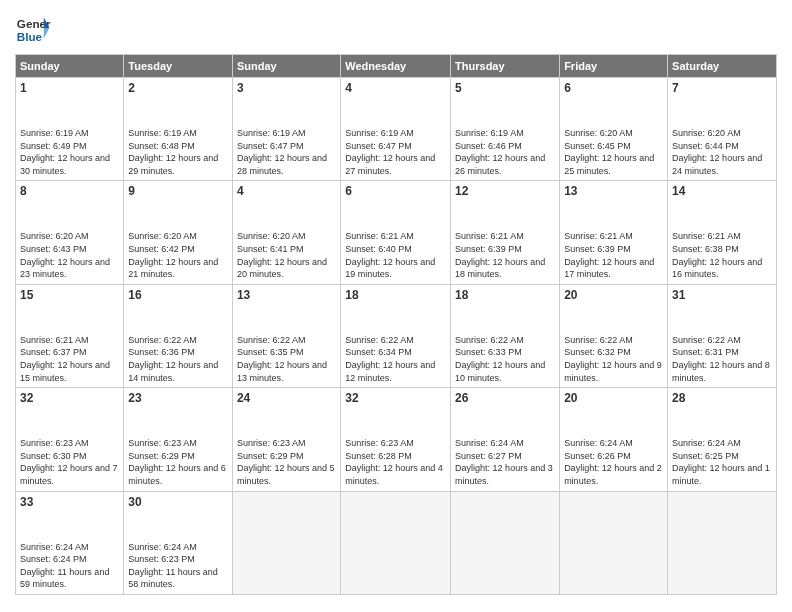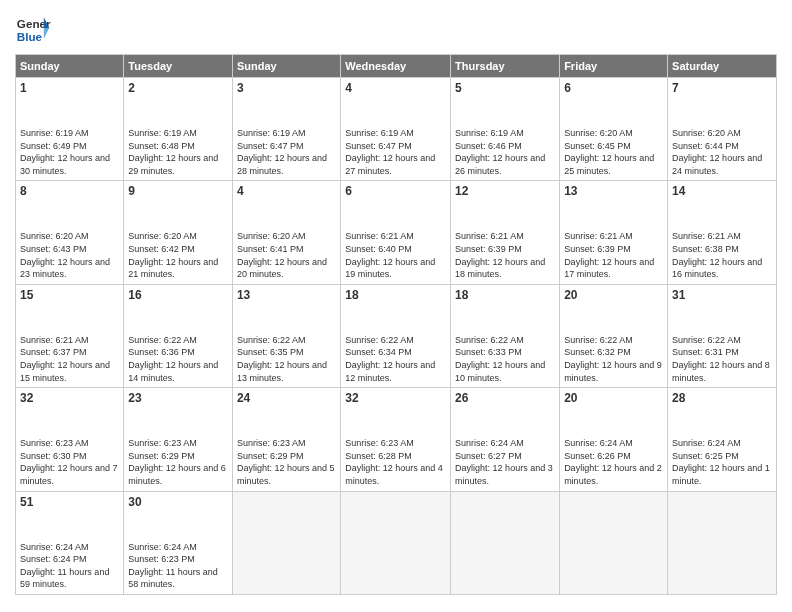--- a/index.html
+++ b/index.html
@@ -231,21 +231,21 @@
             <span class="day-number">20</span>
             <div class="day-info">Sunrise: 6:24 AM<br>Sunset: 6:26 PM<br>Daylight: 12 hours and 2 minutes.</div>
           </td>
           <td>
             <span class="day-number">28</span>
             <div class="day-info">Sunrise: 6:24 AM<br>Sunset: 6:25 PM<br>Daylight: 12 hours and 1 minute.</div>
           </td>
         </tr>
         <tr>
           <td>
-            <span class="day-number">51</span>
+            <span class="day-number">33</span>
             <div class="day-info">Sunrise: 6:24 AM<br>Sunset: 6:24 PM<br>Daylight: 11 hours and 59 minutes.</div>
           </td>
           <td>
             <span class="day-number">30</span>
             <div class="day-info">Sunrise: 6:24 AM<br>Sunset: 6:23 PM<br>Daylight: 11 hours and 58 minutes.</div>
           </td>
           <td class="empty"></td>
           <td class="empty"></td>
           <td class="empty"></td>
           <td class="empty"></td>

